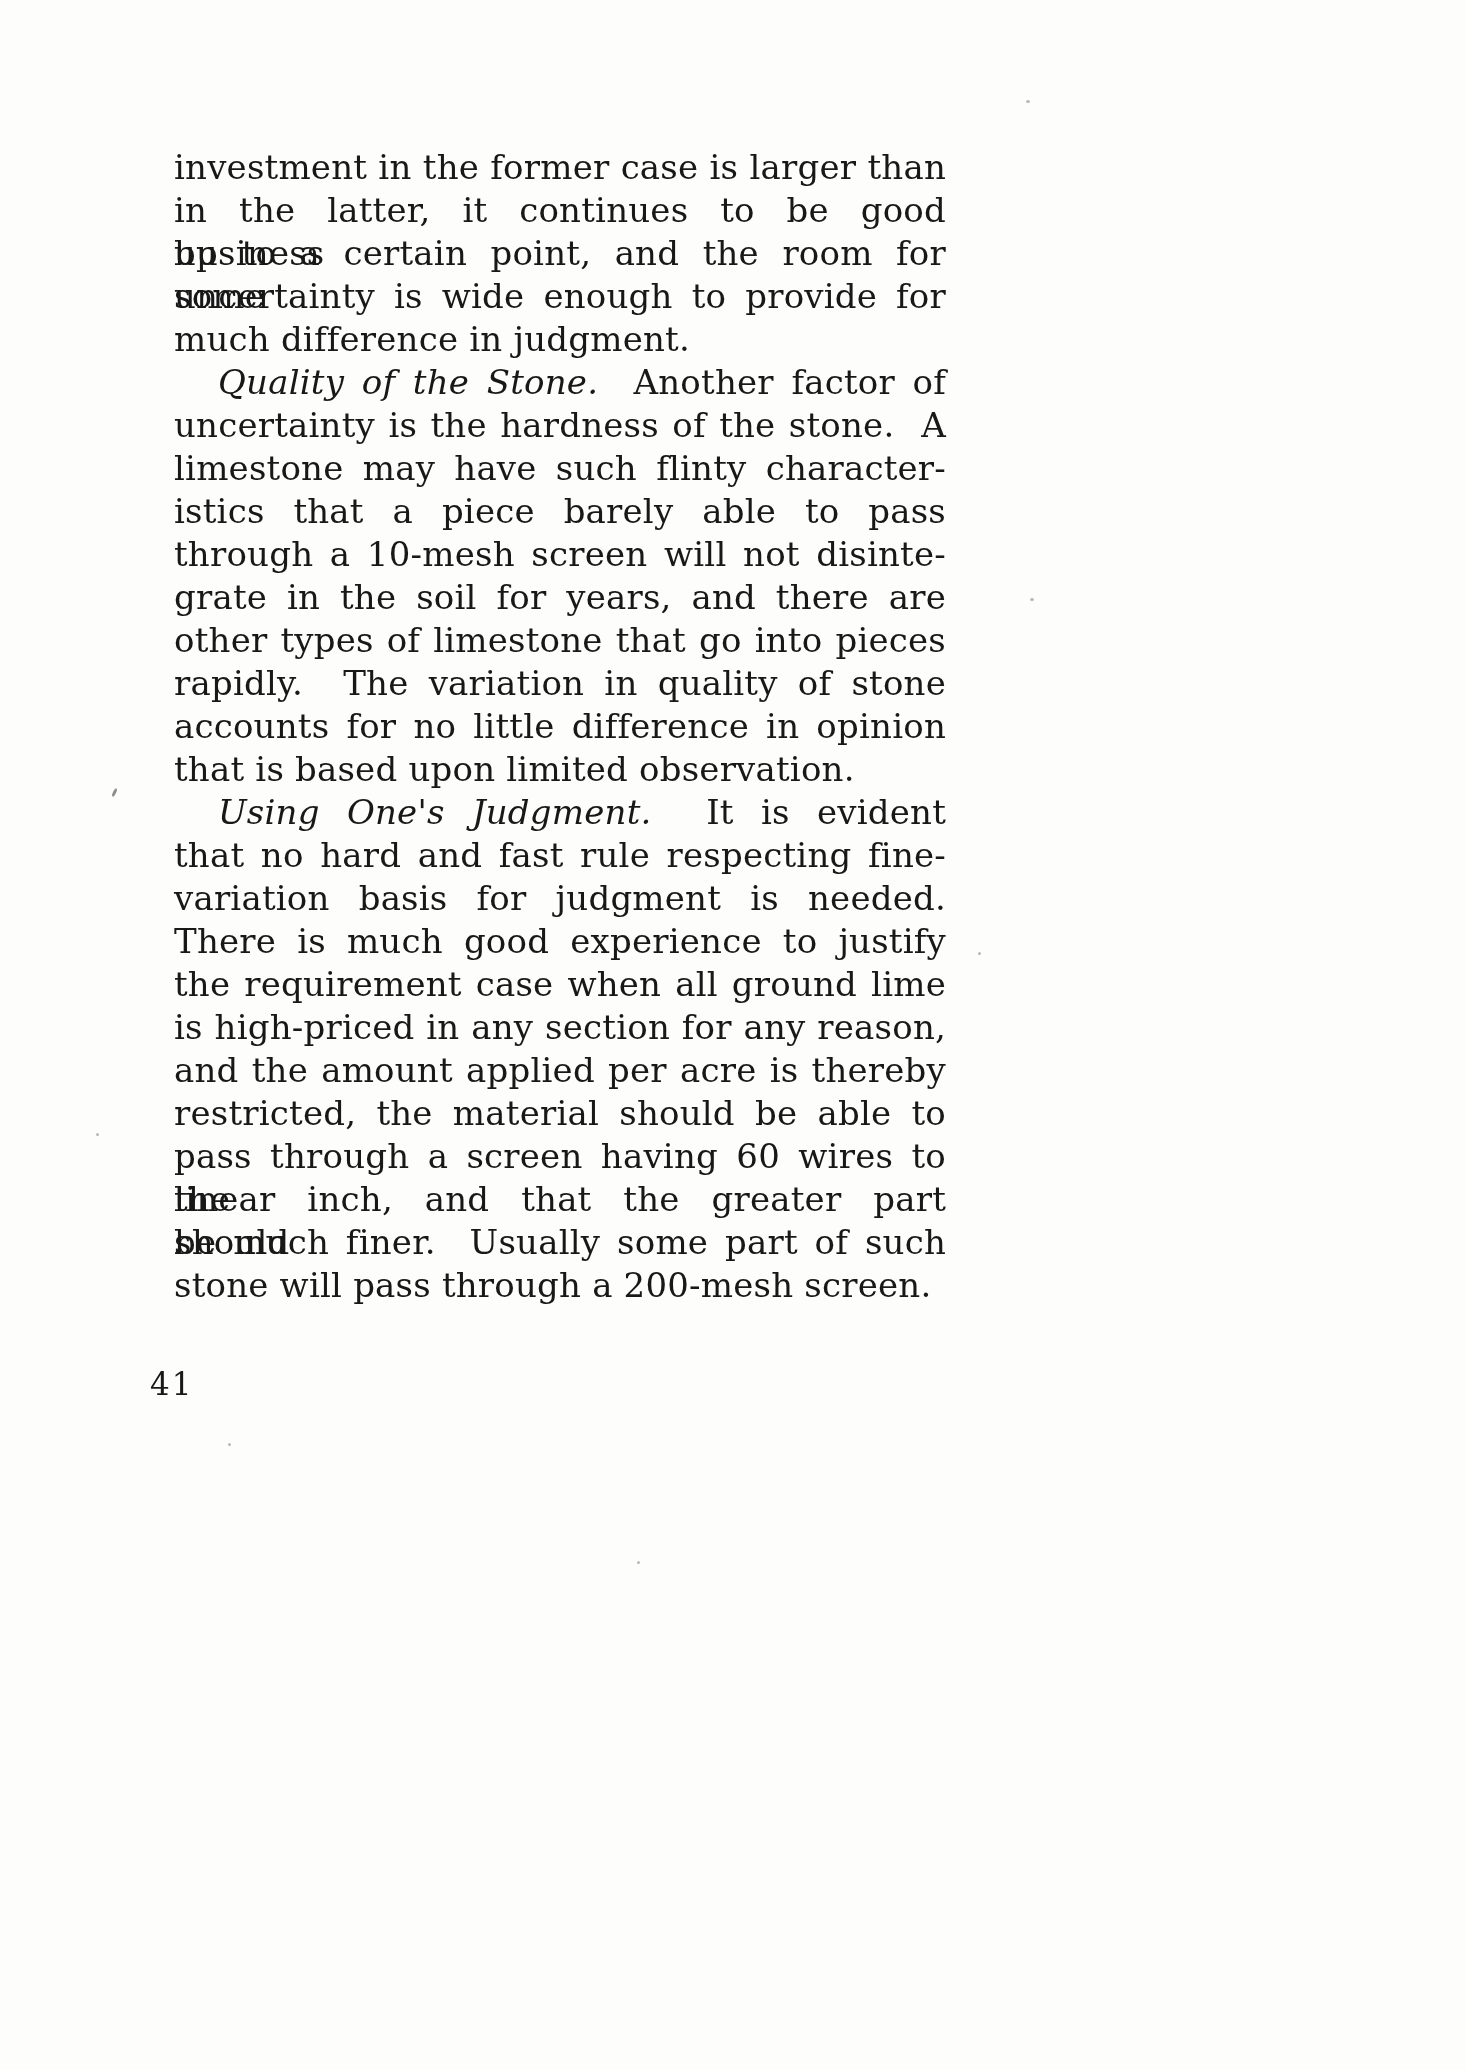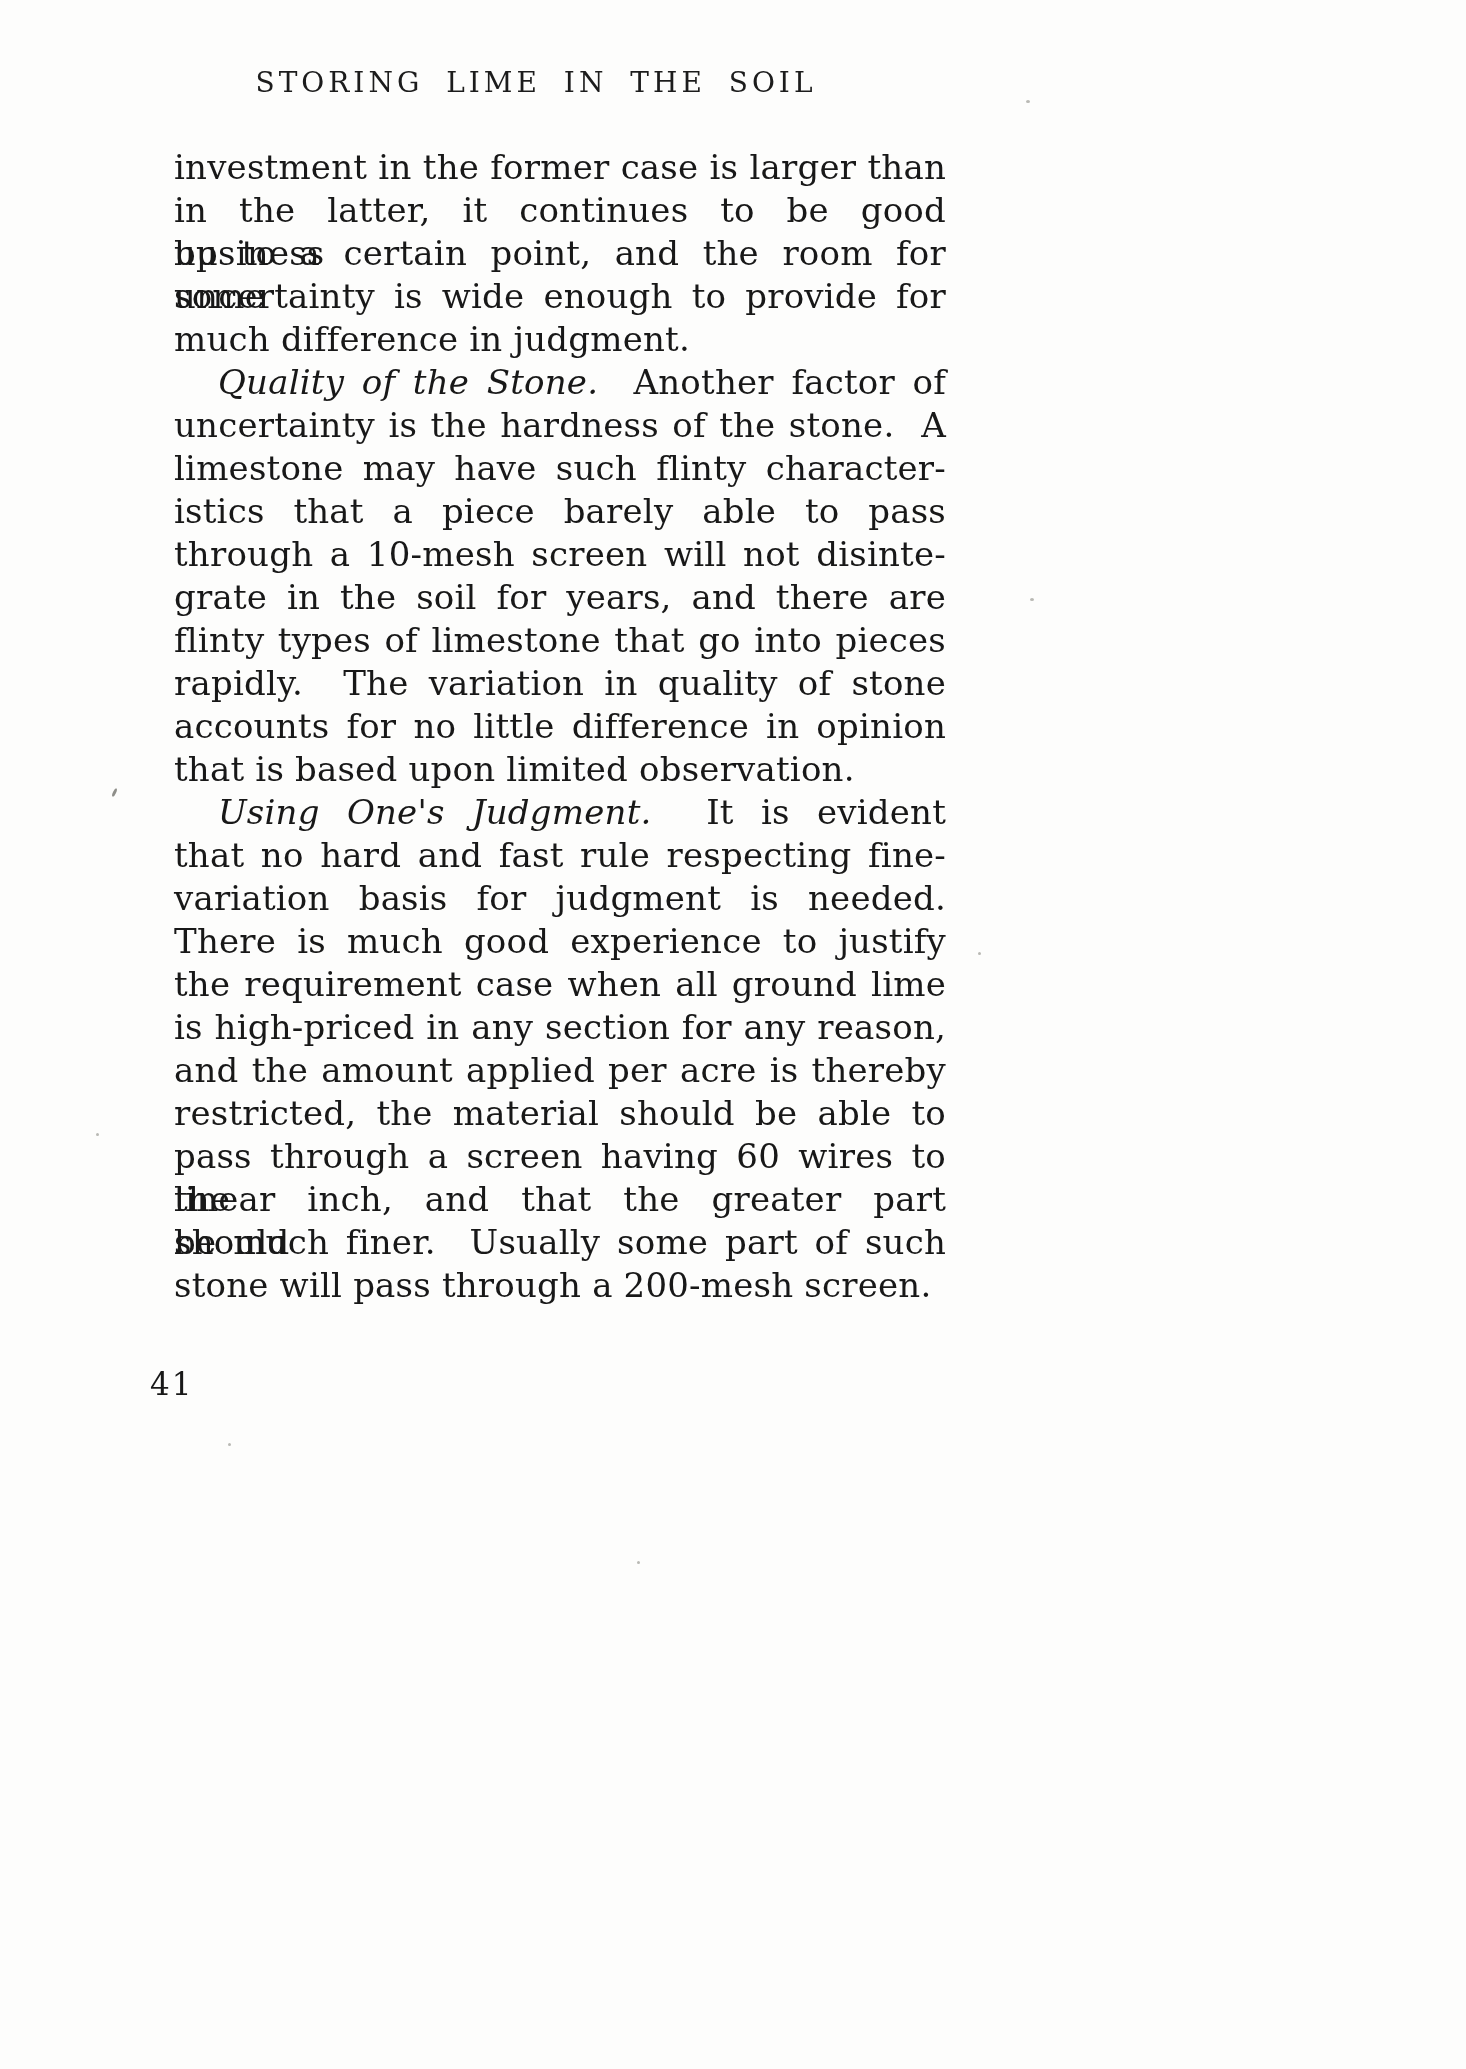--- a/index.html
+++ b/index.html
@@ -72,35 +72,34 @@
   .speck.s3 { left: 1030px; top: 598px; width: 4px; height: 3px; }
   .speck.s4 { left: 978px; top: 952px; width: 3px; height: 3px; }
   .speck.s5 { left: 96px; top: 1133px; width: 3px; height: 3px; }
   .speck.s6 { left: 228px; top: 1443px; width: 3px; height: 3px; }
   .speck.s7 { left: 637px; top: 1561px; width: 3px; height: 3px; }
 </style>
 </head>
 <body>
 
 <div class="page">
-  <div class="running-head">STORING LIME IN THE SOIL</div>
 
   <div class="text-block">
       <div class="line">investment in the former case is larger than</div>
       <div class="line">in the latter, it continues to be good business</div>
       <div class="line">up to a certain point, and the room for some</div>
       <div class="line">uncertainty is wide enough to provide for</div>
       <div class="line para-last">much difference in judgment.</div>
       <div class="line indent"><span class="italic">Quality of the Stone.</span>&nbsp; Another factor of</div>
       <div class="line">uncertainty is the hardness of the stone.&nbsp; A</div>
       <div class="line">limestone may have such flinty character-</div>
       <div class="line">istics that a piece barely able to pass</div>
       <div class="line">through a 10-mesh screen will not disinte-</div>
       <div class="line">grate in the soil for years, and there are</div>
-      <div class="line">flinty types of limestone that go into pieces</div>
+      <div class="line">other types of limestone that go into pieces</div>
       <div class="line">rapidly.&nbsp; The variation in quality of stone</div>
       <div class="line">accounts for no little difference in opinion</div>
       <div class="line para-last">that is based upon limited observation.</div>
       <div class="line indent"><span class="italic">Using One's Judgment.</span>&nbsp; It is evident</div>
       <div class="line">that no hard and fast rule respecting fine-</div>
       <div class="line">variation basis for judgment is needed.</div>
       <div class="line">There is much good experience to justify</div>
       <div class="line">the requirement case when all ground lime</div>
       <div class="line">is high-priced in any section for any reason,</div>
       <div class="line">and the amount applied per acre is thereby</div>

